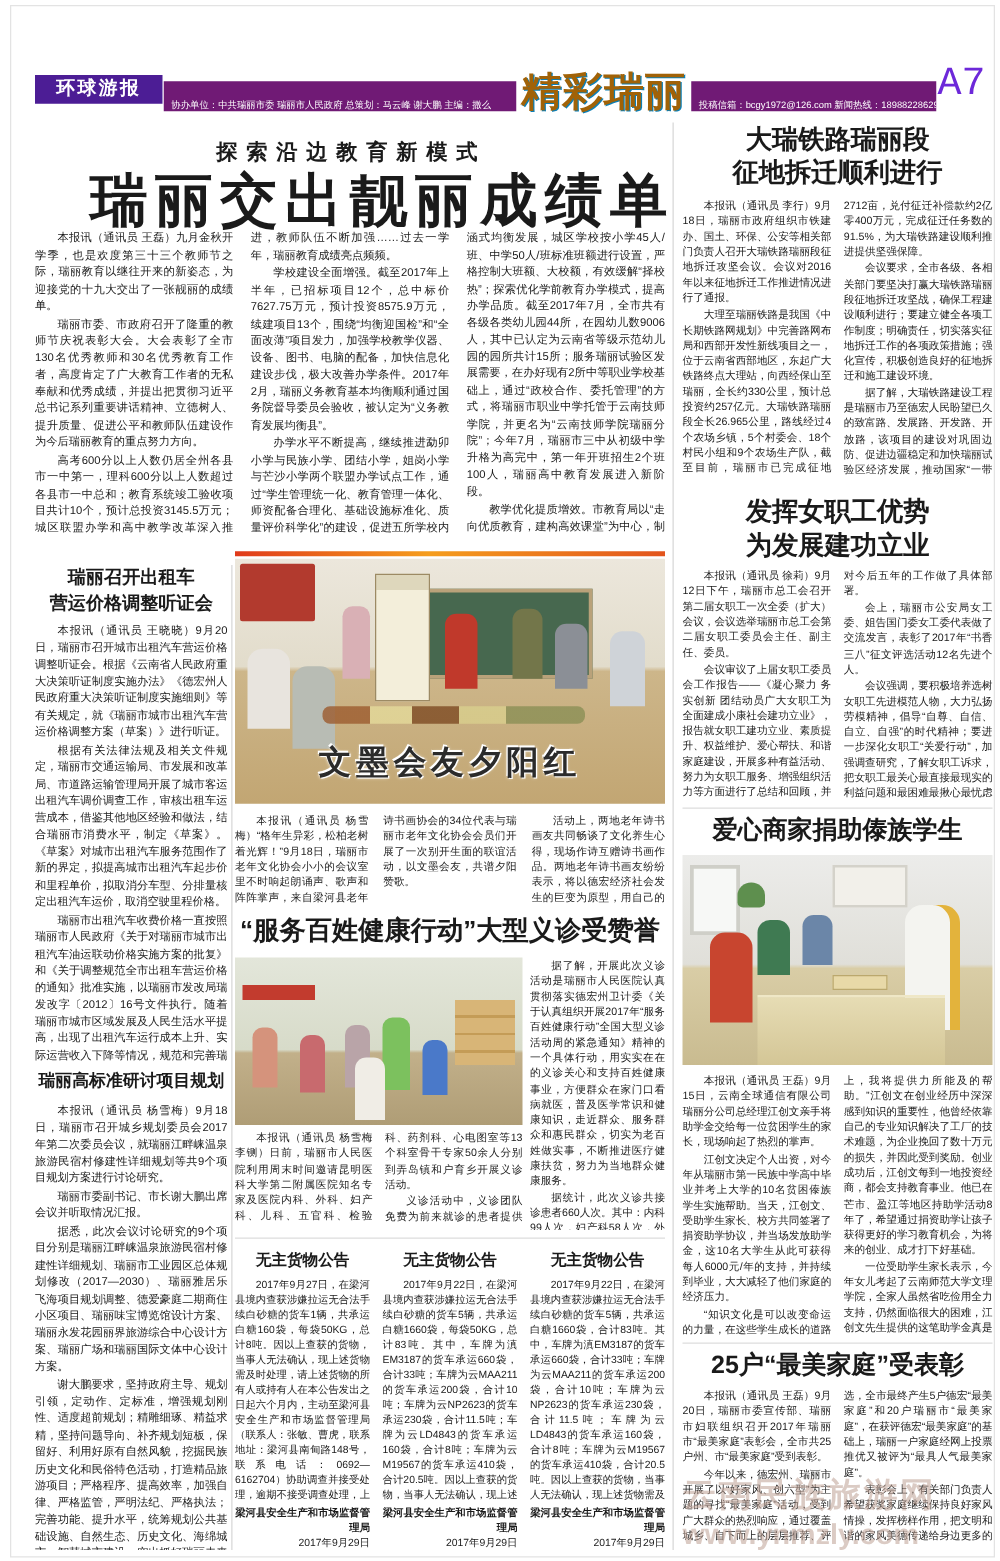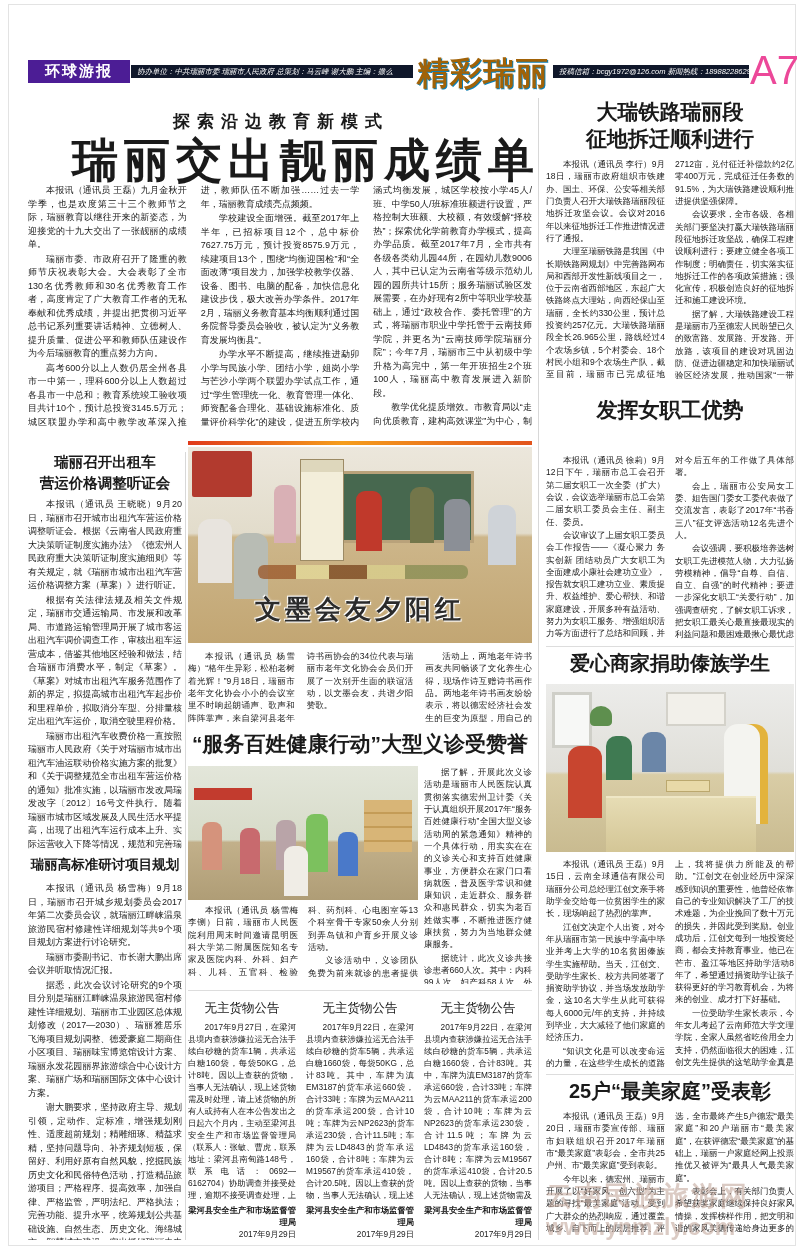--- a/index.html
+++ b/index.html
@@ -4,29 +4,29 @@
 <style>
   html,body{margin:0;padding:0;background:#e8e8e8;}
   .page{position:relative;width:800px;height:1249px;margin:0 auto;background:#ffffff;
         font-family:"Liberation Sans",sans-serif;color:#1a1a1a;overflow:hidden;}
   .frame{position:absolute;left:8px;top:4px;right:4px;bottom:3px;border:1px solid #e3e3e3;pointer-events:none;}
 
   
   .mast-red{position:absolute;left:28px;top:60px;width:102px;height:23px;background:#4c1d95;
             color:#fff;font-weight:bold;font-size:15px;line-height:23px;text-align:center;
             letter-spacing:2px;font-family:"Liberation Serif",serif;}
-  .mast-bar{position:absolute;height:13px;background:#0f172a;color:#fff;font-size:7.5px;
-            line-height:13px;white-space:nowrap;overflow:hidden;padding:0 6px;box-sizing:border-box;font-style:italic;}
+  .mast-bar{position:absolute;height:13px;background:#701a75;color:#fff;font-size:7.5px;
+            line-height:13px;white-space:nowrap;overflow:hidden;padding:12px 6px;box-sizing:border-box;}
   .mast-bar-left{left:131px;top:65px;width:282px;}
   .mast-bar-right{left:553px;top:65px;width:196px;}
   .mast-logo{position:absolute;left:415px;top:52px;width:136px;text-align:center;
              font-size:32px;font-weight:900;color:#a16207;letter-spacing:1px;
              text-shadow:1px 1px 0 #0d7fb5;}
-  .page-no{position:absolute;left:750px;top:48px;width:46px;font-size:40px;color:#ec4899;
-           font-family:Liberation Sans, sans-serif;}
+  .page-no{position:absolute;left:750px;top:48px;width:46px;font-size:32px;color:#6d28d9;
+           font-family:Liberation Mono, monospace;}
 
   
   .para{margin:0 0 1px 0;text-indent:2em;}
   .jtext{text-align:justify;}
 
   
   .kicker{position:absolute;left:30px;top:110px;width:502px;text-align:center;
           font-size:17px;font-weight:600;letter-spacing:7px;}
   .main-title{position:absolute;left:20px;top:130px;width:520px;text-align:right;
           font-size:46px;font-weight:900;letter-spacing:6px;}
@@ -62,21 +62,21 @@
          font-size:21px;font-weight:900;}
   .clinic-right{position:absolute;left:424px;top:766px;width:108px;height:218px;
          font-size:8.5px;line-height:1.45;overflow:hidden;}
   .clinic-bottom{position:absolute;left:188px;top:904px;width:230px;height:80px;
          column-count:2;column-gap:10px;font-size:8.5px;line-height:1.45;overflow:hidden;}
 
   
   .notices{position:absolute;left:188px;top:990px;width:344px;height:250px;display:flex;gap:10px;
            border-top:1px solid #ddd;padding-top:6px;box-sizing:border-box;}
   .notice{flex:1;display:flex;flex-direction:column;font-size:8.3px;line-height:1.45;min-width:0;}
-  .notice-title{text-align:center;font-weight:normal;font-size:12.5px;margin:2px 0 4px;}
+  .notice-title{text-align:center;font-weight:bold;font-size:12.5px;margin:2px 0 4px;}
   .notice-body{flex:1;overflow:hidden;text-align:justify;}
   .notice-sign{text-align:right;font-weight:bold;margin-top:3px;}
   .notice-date{text-align:right;}
 
   
   .vline-right{position:absolute;left:538px;top:98px;width:1px;height:1142px;background:#d8d8d8;}
   .rt{position:absolute;left:546px;width:248px;text-align:center;font-weight:900;}
   .rt1{top:98px;font-size:21px;line-height:1.3;}
   .rt2{top:396px;font-size:21px;line-height:1.3;}
   .rt3{top:650px;font-size:20px;}
@@ -205,20 +205,21 @@
   </div>
   <div class="rbody rb1 jtext">
       <p class="para">本报讯（通讯员 李行）9月18日，瑞丽市政府组织市铁建办、国土、环保、公安等相关部门负责人召开大瑞铁路瑞丽段征地拆迁攻坚会议。会议对2016年以来征地拆迁工作推进情况进行了通报。</p>
       <p class="para">大理至瑞丽铁路是我国《中长期铁路网规划》中完善路网布局和西部开发性新线项目之一，位于云南省西部地区，东起广大铁路终点大理站，向西经保山至瑞丽，全长约330公里，预计总投资约257亿元。大瑞铁路瑞丽段全长26.965公里，路线经过4个农场乡镇，5个村委会、18个村民小组和9个农场生产队，截至目前，瑞丽市已完成征地2712亩，兑付征迁补偿款约2亿零400万元，完成征迁任务数的91.5%，为大瑞铁路建设顺利推进提供坚强保障。</p>
       <p class="para">会议要求，全市各级、各相关部门要坚决打赢大瑞铁路瑞丽段征地拆迁攻坚战，确保工程建设顺利进行；要建立健全各项工作制度；明确责任，切实落实征地拆迁工作的各项政策措施；强化宣传，积极创造良好的征地拆迁和施工建设环境。</p>
       <p class="para">据了解，大瑞铁路建设工程是瑞丽市乃至德宏人民盼望已久的致富路、发展路、开发路、开放路，该项目的建设对巩固边防、促进边疆稳定和加快瑞丽试验区经济发展，推动国家“一带一路”建设具有至关重要的意义。作为中缅铁路通道的重要干线，铁路建成后将进一步开发滇西矿产及旅游资源，带动沿线少数民族脱贫攻坚，维护好民族团结，实现云南经济社会又好又快发展，同时能够提升云南对外开放水平，加快衔接中国、南亚、东南亚三大市场的独特区位优势。</p>
     </div>
 
   <div class="rt rt2">
     <div>发挥女职工优势</div>
+    <div>为发展建功立业</div>
   </div>
   <div class="rbody rb2 jtext">
       <p class="para">本报讯（通讯员 徐莉）9月12日下午，瑞丽市总工会召开第二届女职工一次全委（扩大）会议，会议选举瑞丽市总工会第二届女职工委员会主任、副主任、委员。</p>
       <p class="para">会议审议了上届女职工委员会工作报告——《凝心聚力 务实创新 团结动员广大女职工为全面建成小康社会建功立业》，报告就女职工建功立业、素质提升、权益维护、爱心帮扶、和谐家庭建设，开展多种有益活动、努力为女职工服务、增强组织活力等方面进行了总结和回顾，并对今后五年的工作做了具体部署。</p>
       <p class="para">会上，瑞丽市公安局女工委、姐告国门委女工委代表做了交流发言，表彰了2017年“书香三八”征文评选活动12名先进个人。</p>
       <p class="para">会议强调，要积极培养选树女职工先进模范人物，大力弘扬劳模精神，倡导“自尊、自信、自立、自强”的时代精神；要进一步深化女职工“关爱行动”，加强调查研究，了解女职工诉求，把女职工最关心最直接最现实的利益问题和最困难最揪心最忧虑的实际问题作为女职工“关爱行动”的重点，扎扎实实地为广大女职工特别是困难女职工做好事、办实事、解难事；要创新工会女职工工作的组织体制、运行机制、活动方式，通过创新，更好地发挥工会女职工组织的优势，更好地满足广大女职工的期望和要求，让女职工真正感受到工会是“职工之家”，工会女职工工作者是最可信赖的“娘家人”。</p>
     </div>
 
   <div class="rsep rsep1"></div>
   <div class="rt rt3">爱心商家捐助傣族学生</div>

